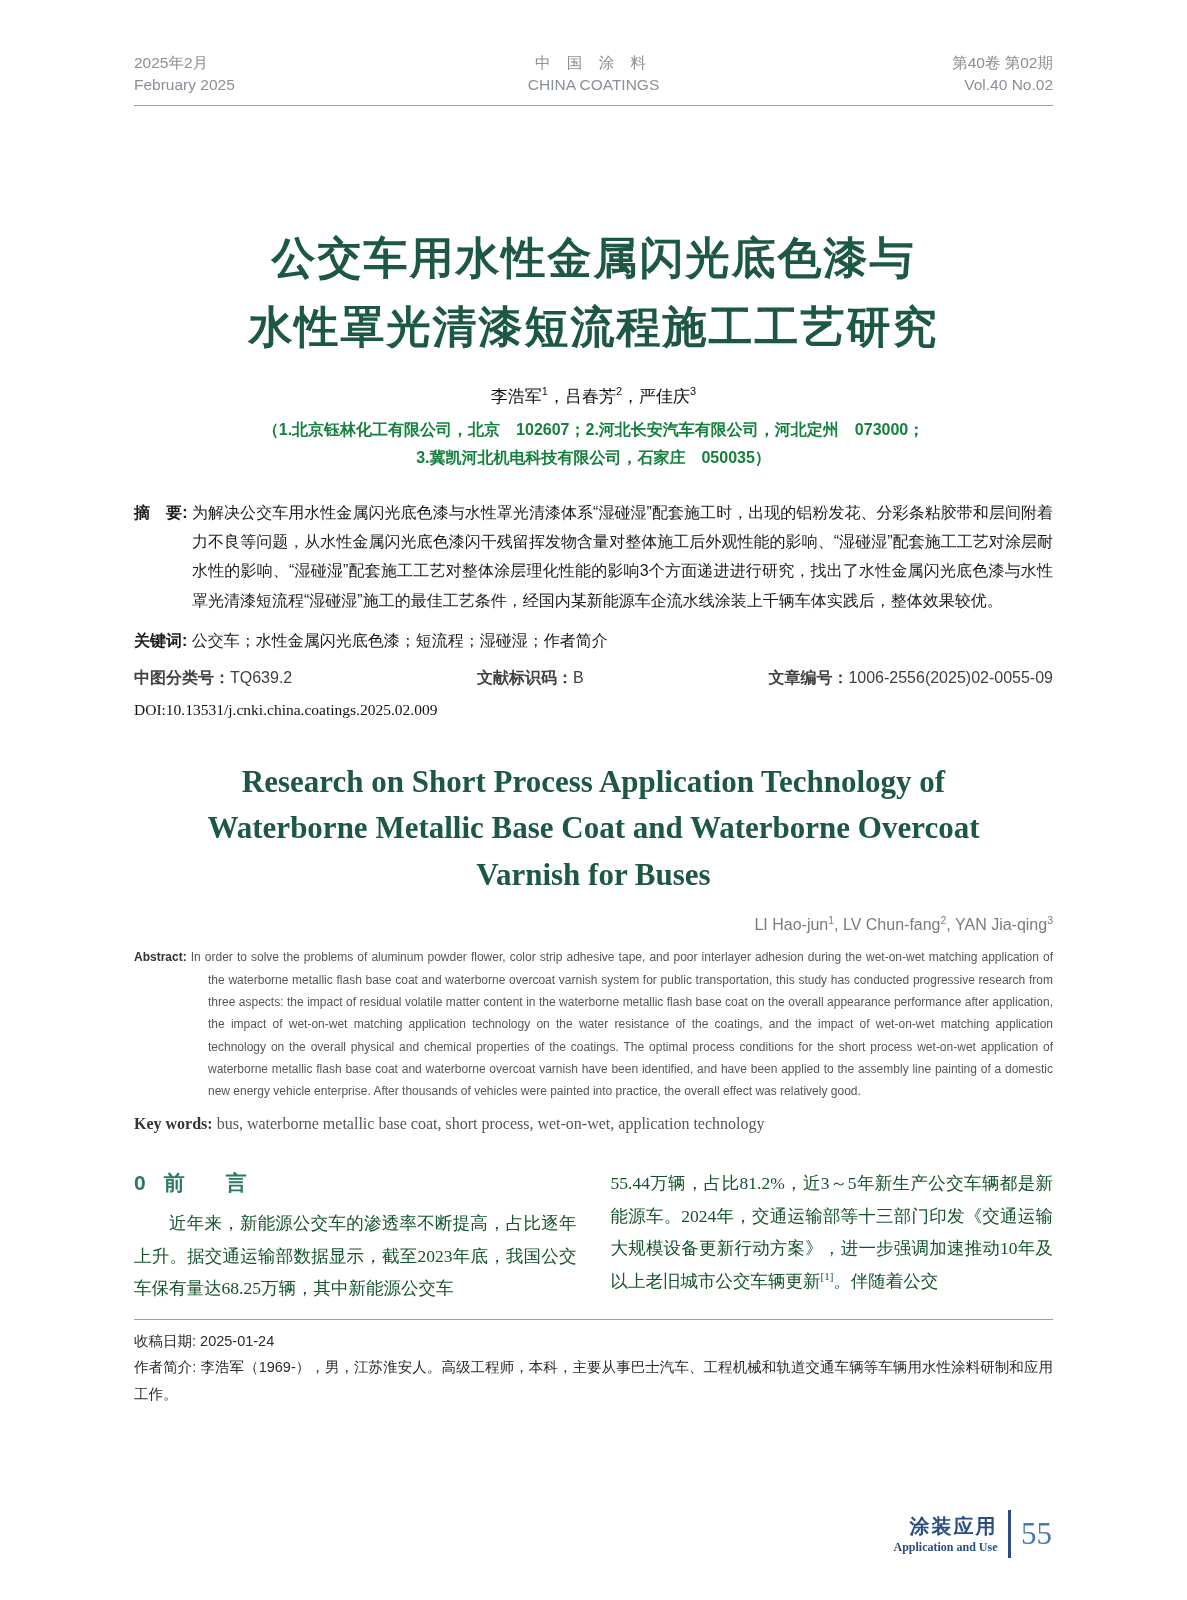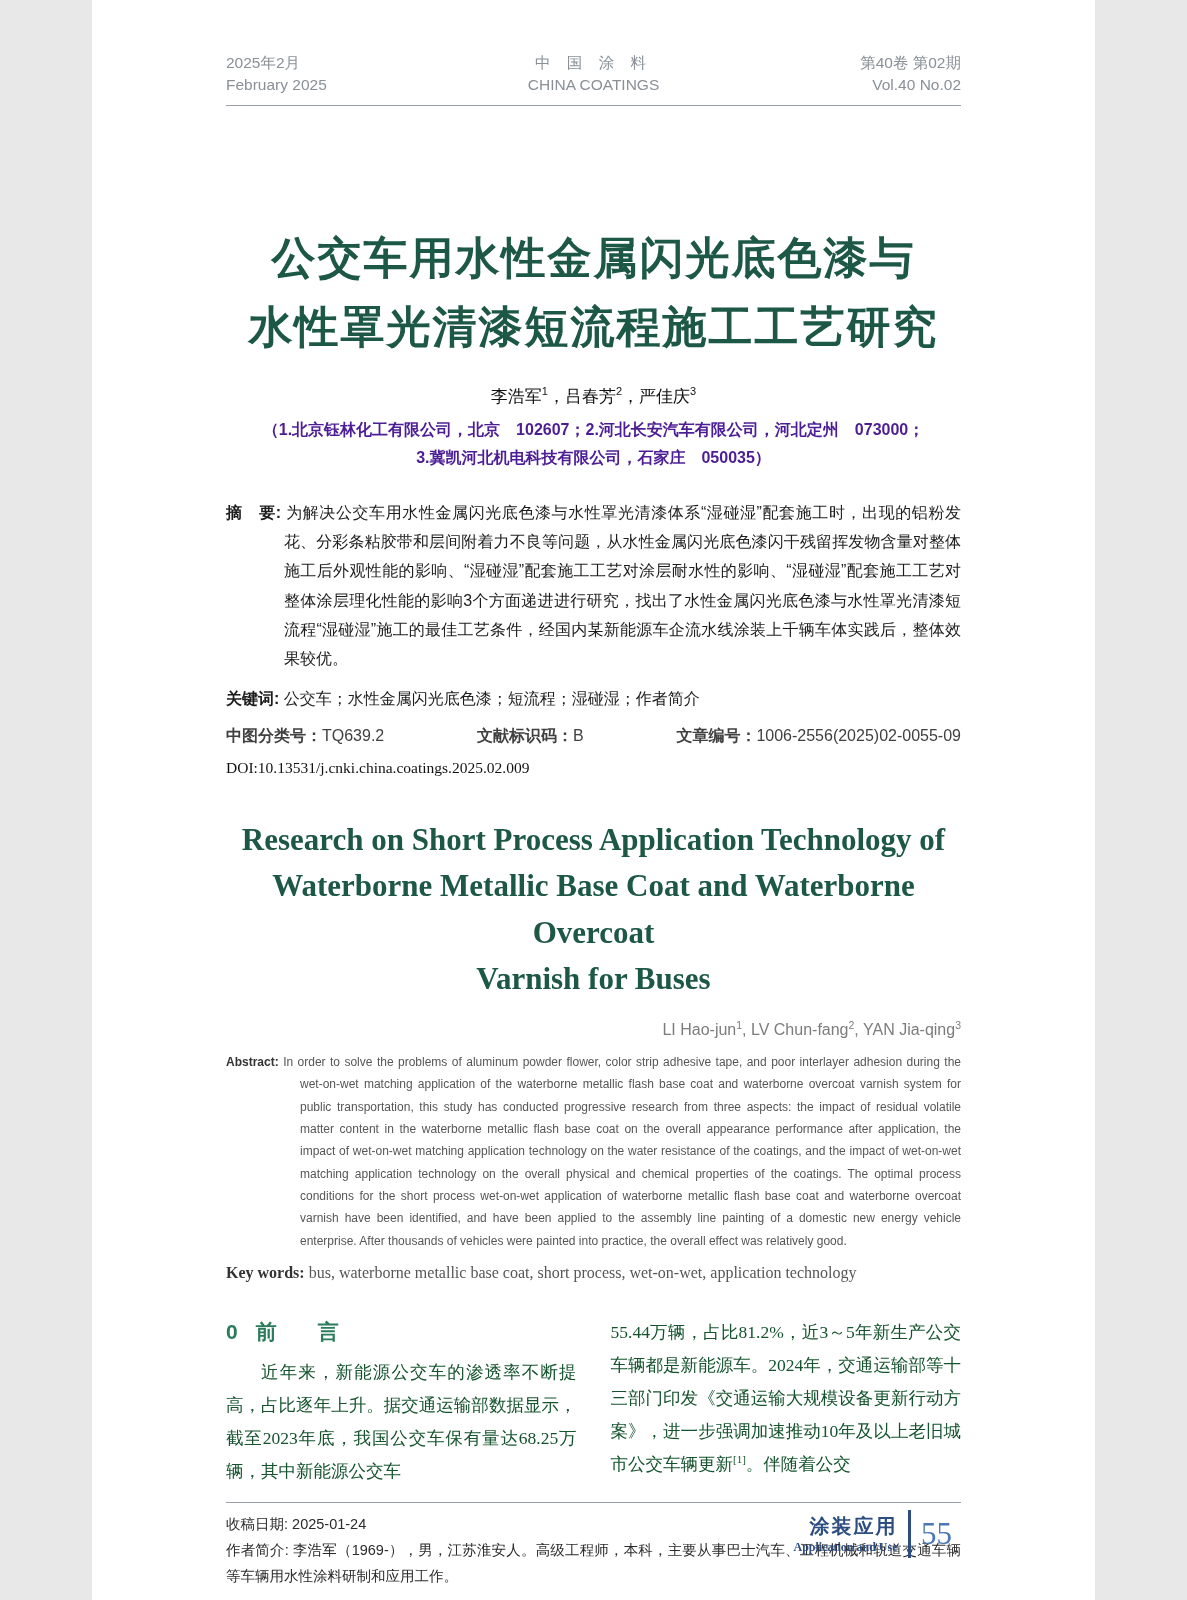--- a/index.html
+++ b/index.html
@@ -1,18 +1,18 @@
 <!DOCTYPE html>
 <html><head>
 <meta charset="utf-8">
 <style>
   html,body{margin:0;padding:0;background:#e8e8e8;}
   .page{
     position:relative;
-    width:1003px;height:1600px;
+    width:1187px;height:1600px;
     margin:0 auto;
     background:#ffffff;
     font-family:"Liberation Serif", serif;
     color:#1a1a1a;
     overflow:hidden;
     box-sizing:border-box;
   }
   .content{padding:0 134px;box-sizing:border-box;}
 
   
@@ -37,21 +37,21 @@
     color:#1d5846;letter-spacing:2px;
   }
   .authors-cn{
     margin-top:24px;text-align:center;
     font-weight:normal;font-size:17px;color:#111;
     font-family:"Liberation Sans", sans-serif;
   }
   .authors-cn sup{font-size:11px;}
   .affil-cn{
     margin-top:8px;text-align:center;
-    font-weight:bold;font-size:16px;line-height:1.75;color:#4c1d95;
+    font-weight:bold;font-size:16px;line-height:1.75;color:#15803d;
     font-family:"Liberation Sans", sans-serif;
   }
 
   
   .abs-cn{
     margin-top:26px;
     font-family:"Liberation Sans", sans-serif;
     font-size:16px;line-height:1.82;color:#1c1c1c;
     text-align:justify;
     padding-left:58px;text-indent:-58px;
@@ -134,21 +134,21 @@
   .foot-rule{border:none;border-top:1.5px solid #9aa0a6;margin:14px 0 0 0;}
   .footnote{
     margin-top:8px;
     font-family:"Liberation Sans", sans-serif;
     font-size:14.5px;line-height:1.8;color:#2b2b2b;
     text-align:justify;
   }
 
   
   .badge{
-    position:absolute;right:143px;bottom:42px;
+    position:absolute;right:135px;bottom:42px;
     display:flex;align-items:center;
   }
   .badge .names{text-align:right;padding-right:10px;}
   .badge .cn{
     font-family:"Liberation Sans", sans-serif;
     font-weight:bold;font-size:20px;color:#2c4d80;letter-spacing:2px;
   }
   .badge .en{
     font-family:"Liberation Serif", serif;
     font-weight:bold;font-size:12px;color:#2c4d80;

